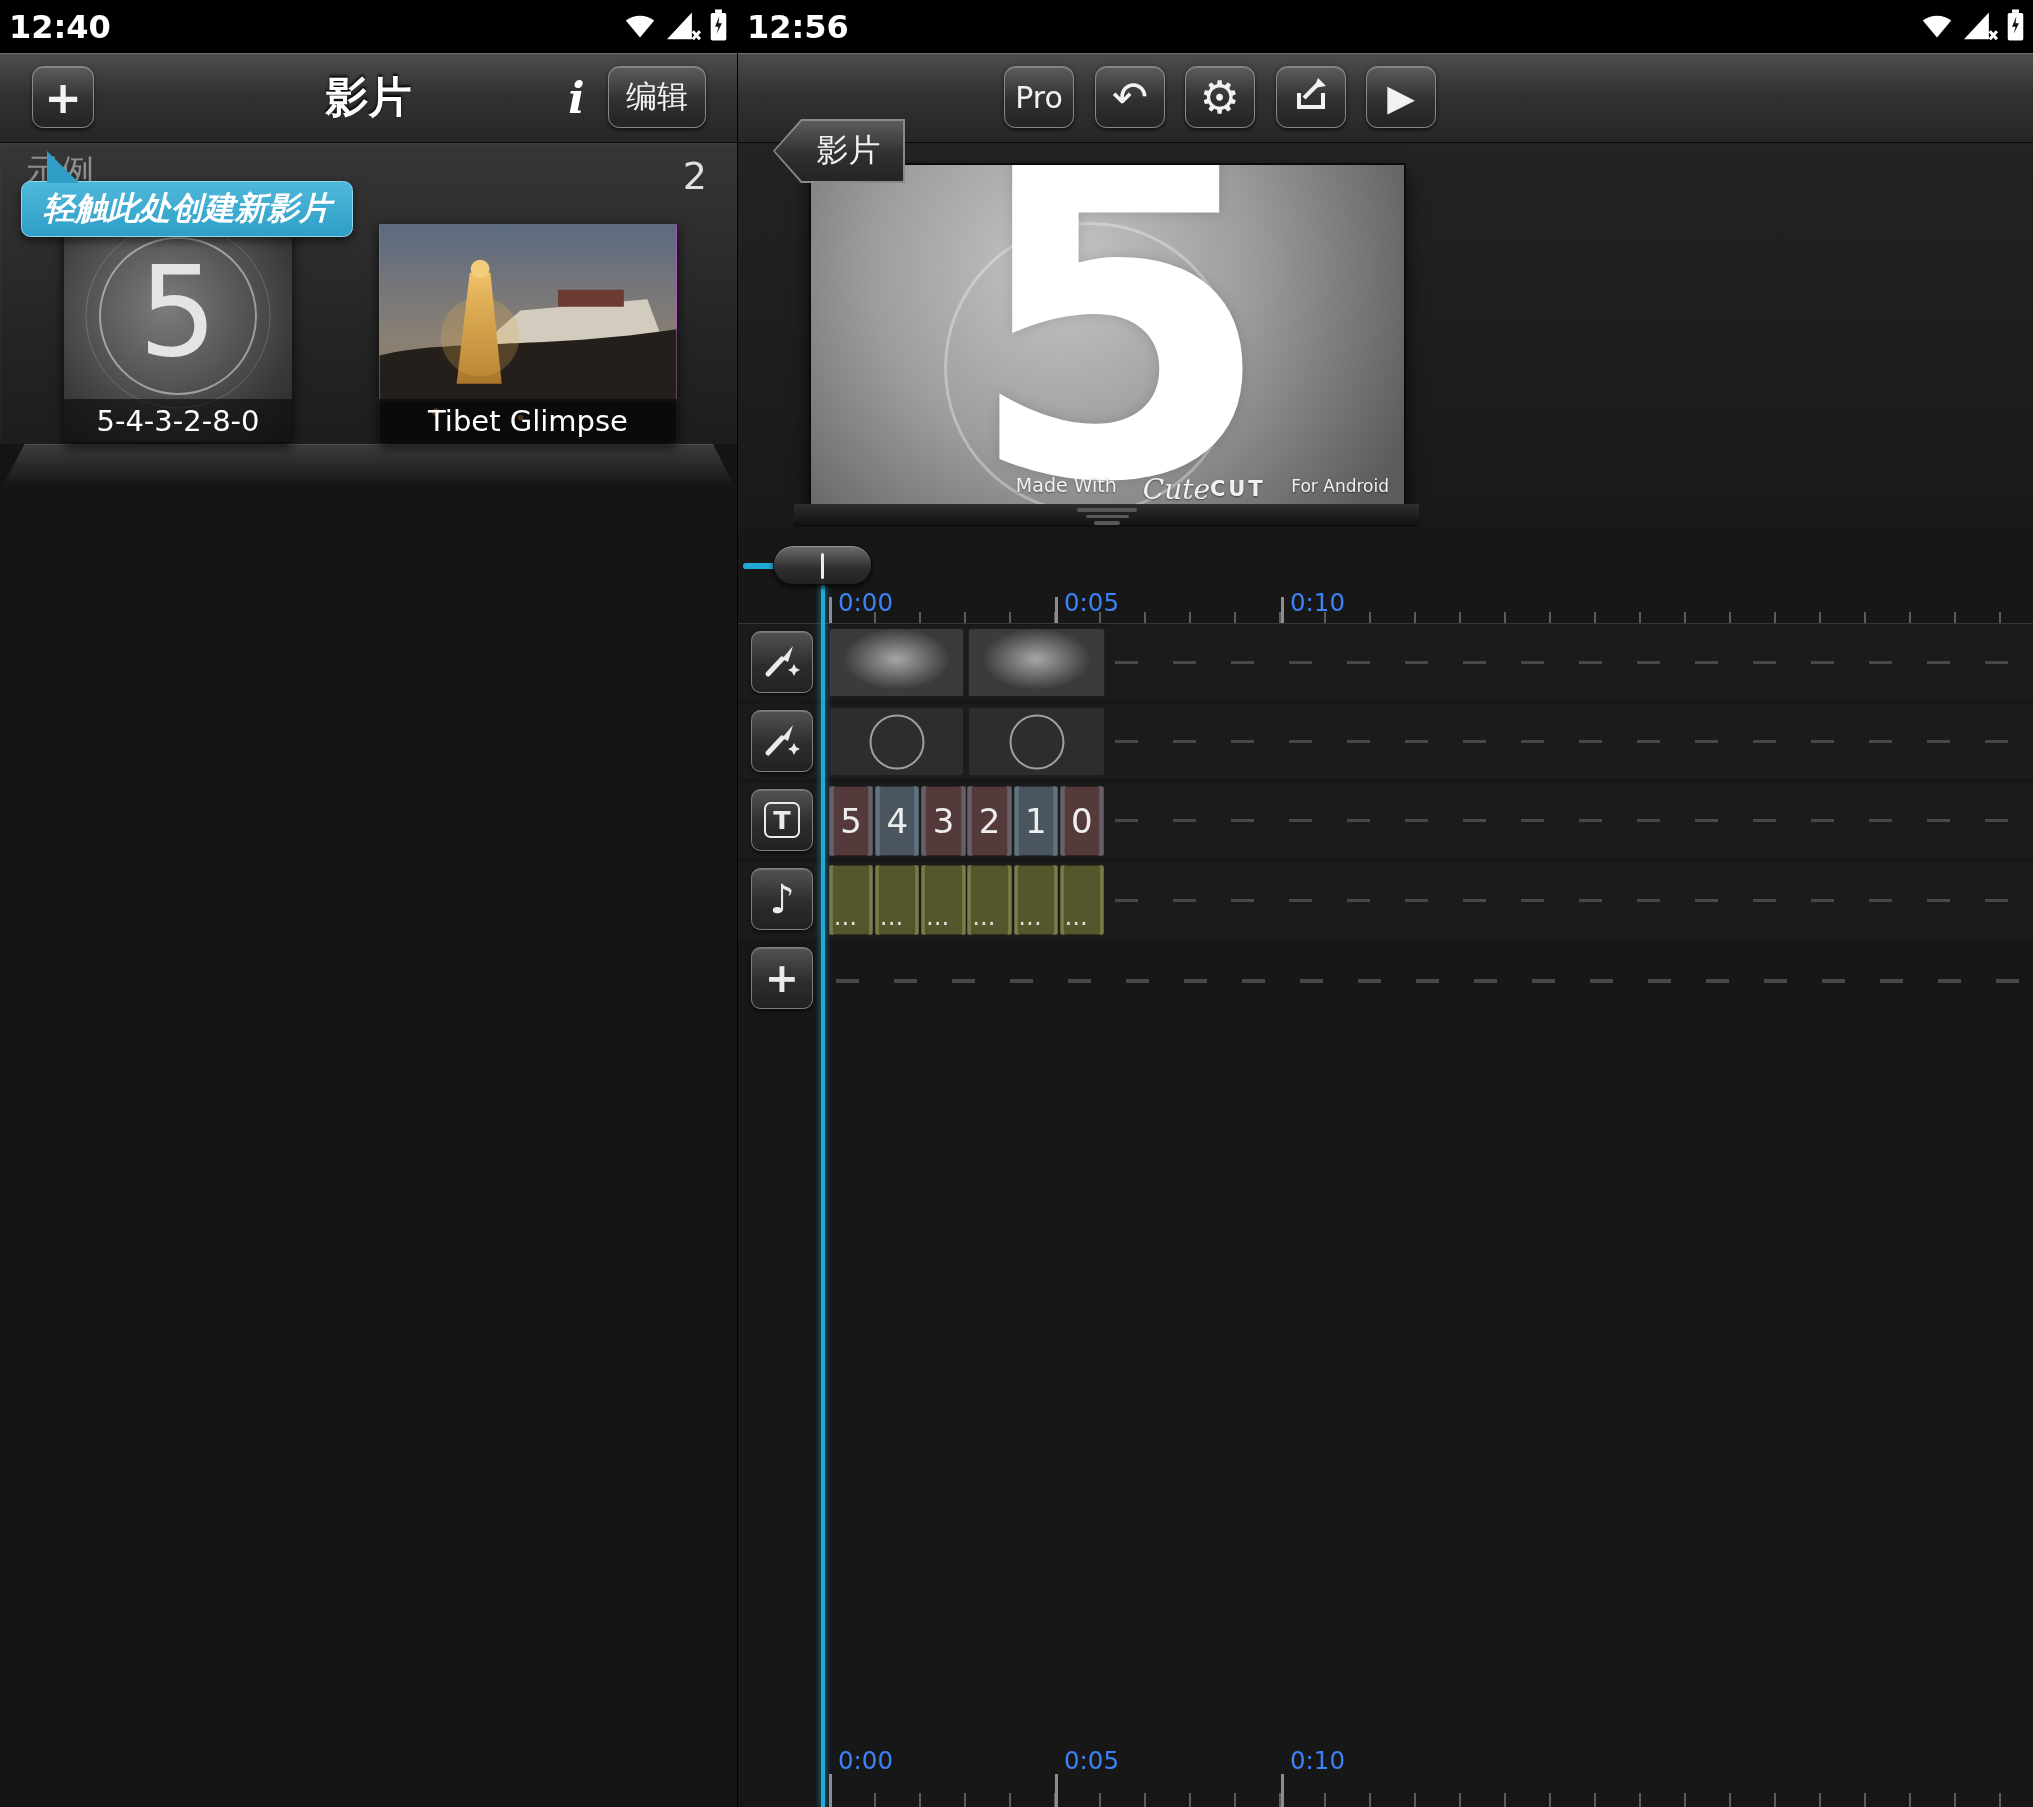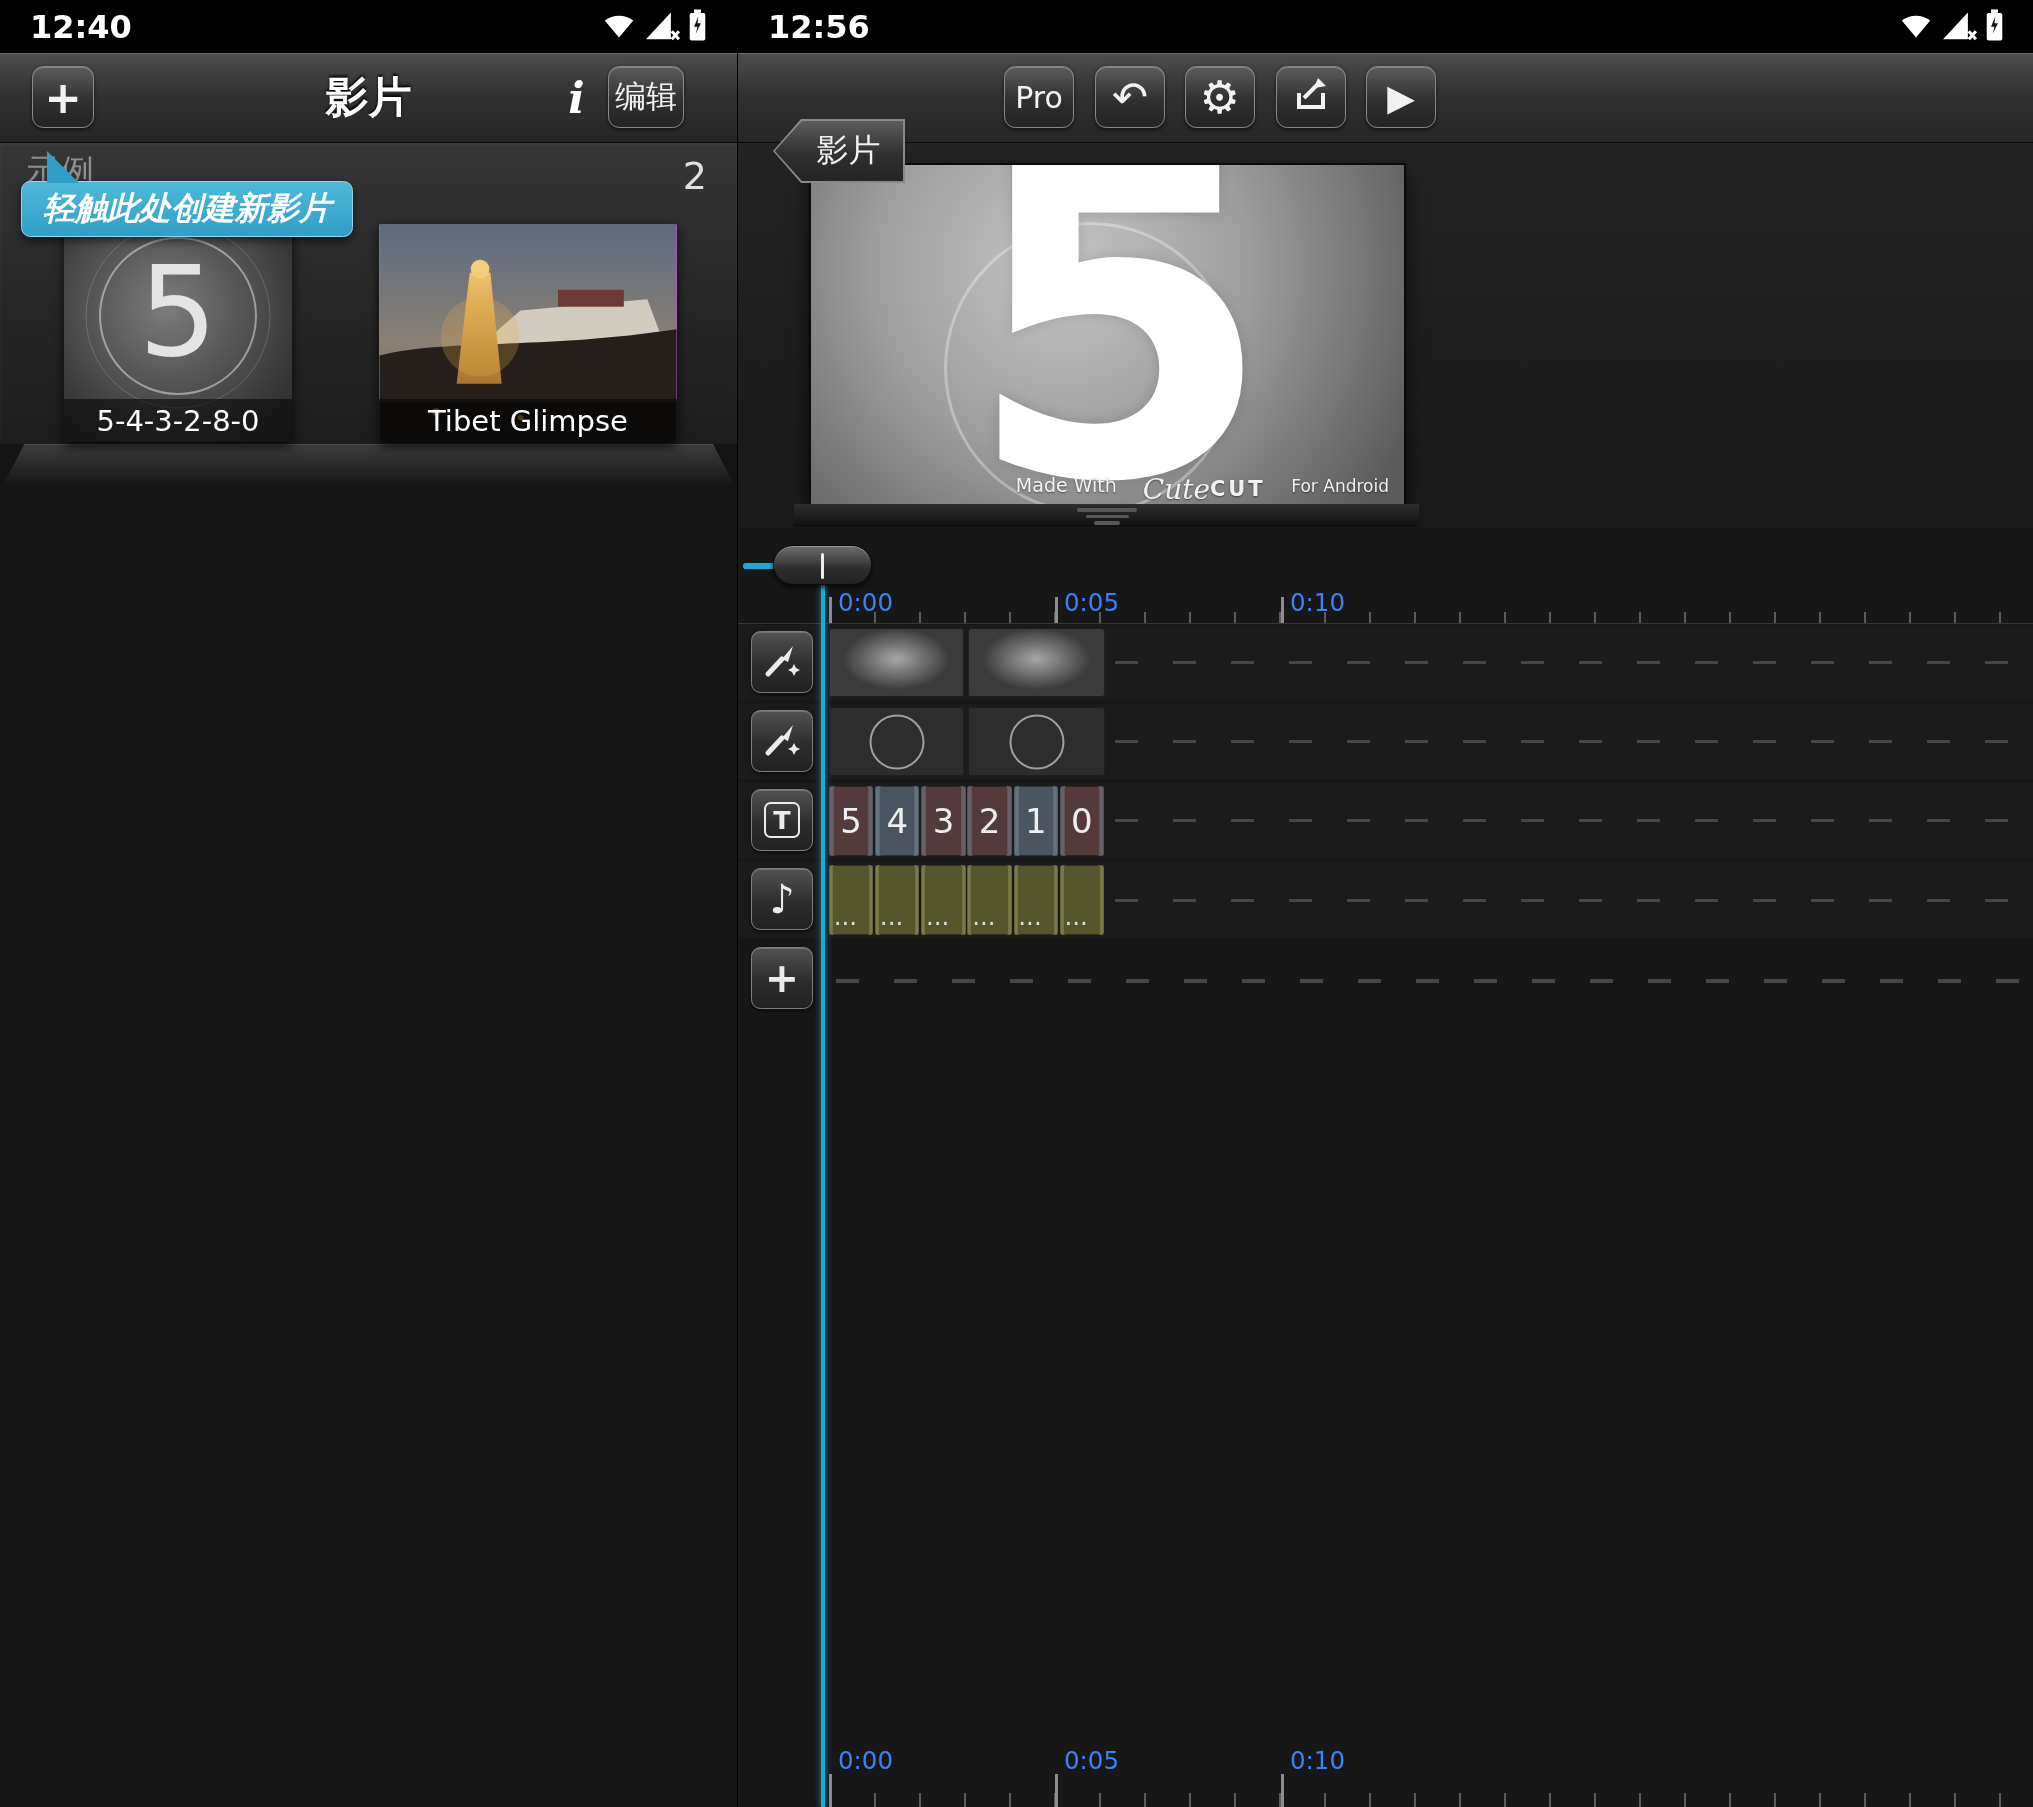--- a/index.html
+++ b/index.html
@@ -3,30 +3,30 @@
 <meta charset="utf-8">
 <style>
   *{margin:0;padding:0;box-sizing:border-box;}
   html,body{width:2034px;height:1808px;background:#000;font-family:"DejaVu Sans","Liberation Sans",sans-serif;color:#fff;overflow:hidden;}
   .stage{position:relative;width:2034px;height:1808px;background:#000;}
   .panel{position:absolute;top:0;height:1808px;overflow:hidden;}
   .panel-left{left:0;width:737px;background:#141414;}
   .panel-right{left:737px;width:1297px;background:#171717;border-left:1.9px solid #000;}
 
   
-  .statusbar{position:absolute;top:0;left:0;right:0;height:53px;background:#000;display:flex;align-items:center;padding:0 30px;z-index:20;}
+  .statusbar{position:absolute;top:0;left:0;right:0;height:53px;background:#000;display:flex;align-items:center;padding:0 9px;z-index:20;}
   .statusbar .time{font-size:32px;font-weight:bold;color:#fff;}
   .statusbar .icons{margin-left:auto;display:flex;align-items:flex-end;gap:7.5px;}
 
   
   .toolbar{position:absolute;top:53px;left:0;right:0;height:90px;background:linear-gradient(#4e4e4e,#323232 45%,#262626);border-bottom:1.9px solid #0a0a0a;box-shadow:inset 0 0.9px 0 rgba(255,255,255,.18);z-index:15;}
   .tb-btn{position:absolute;top:13px;height:62px;border-radius:11.3px;border:1.9px solid #8a8a8a;background:linear-gradient(#5c5c5c,#303030 55%,#242424);box-shadow:0 1.9px 3.8px rgba(0,0,0,.6),inset 0 0.9px 0 rgba(255,255,255,.25);display:flex;align-items:center;justify-content:center;color:#f2f2f2;cursor:pointer;}
   .tb-title{position:absolute;left:0;right:0;top:0;height:90px;display:flex;align-items:center;justify-content:center;font-size:43px;font-weight:bold;text-shadow:0 -1.9px 2.8px #000;}
   .add-btn{left:32px;width:62px;font-size:45px;font-weight:bold;}
-  .edit-btn{left:608px;width:76px;font-size:31px;}
+  .edit-btn{left:608px;width:98px;font-size:31px;}
   .info-i{position:absolute;left:556px;top:15px;width:41px;height:60px;display:flex;align-items:center;justify-content:center;font-family:"DejaVu Serif","Liberation Serif",serif;font-style:italic;font-weight:bold;font-size:43px;color:#fff;cursor:pointer;}
 
   
   .shelf-wall{position:absolute;left:0;right:0;top:143px;height:301px;background:linear-gradient(#363636,#242424 65%,#1d1d1d);box-shadow:inset 0 1.9px 3.8px rgba(255,255,255,.05);}
   .shelf-front{position:absolute;left:0;right:0;top:444px;height:47px;background:linear-gradient(#3d3d3d,#151515 90%);clip-path:polygon(24.5px 0,713px 0,737px 100%,0 100%);border-top:0.9px solid #4e4e4e;}
   .count{position:absolute;right:30px;top:154px;font-size:38px;color:#e0e0e0;}
   .sample{position:absolute;left:26px;top:149px;font-size:34px;color:#8f8f8f;z-index:1;}
   .tooltip{position:absolute;left:21px;top:181px;height:56px;padding:0 21px;background:linear-gradient(#4fb8da,var(--tooltip,#2f9fc7));border:0.9px solid #8ed7ec;border-radius:9.4px;display:flex;align-items:center;font-size:32px;font-style:italic;font-weight:bold;color:#fff;box-shadow:0 3.8px 8.5px rgba(0,0,0,.55);z-index:3;cursor:pointer;}
   .tooltip .tail{position:absolute;left:24.5px;top:-31px;width:0;height:0;border-bottom:32px solid var(--tooltip,#2f9fc7);border-right:32px solid transparent;}
   .thumb{position:absolute;top:224px;height:218px;box-shadow:0 4.7px 11.3px rgba(0,0,0,.75);overflow:hidden;cursor:pointer;border-radius:1.9px;z-index:2;}

